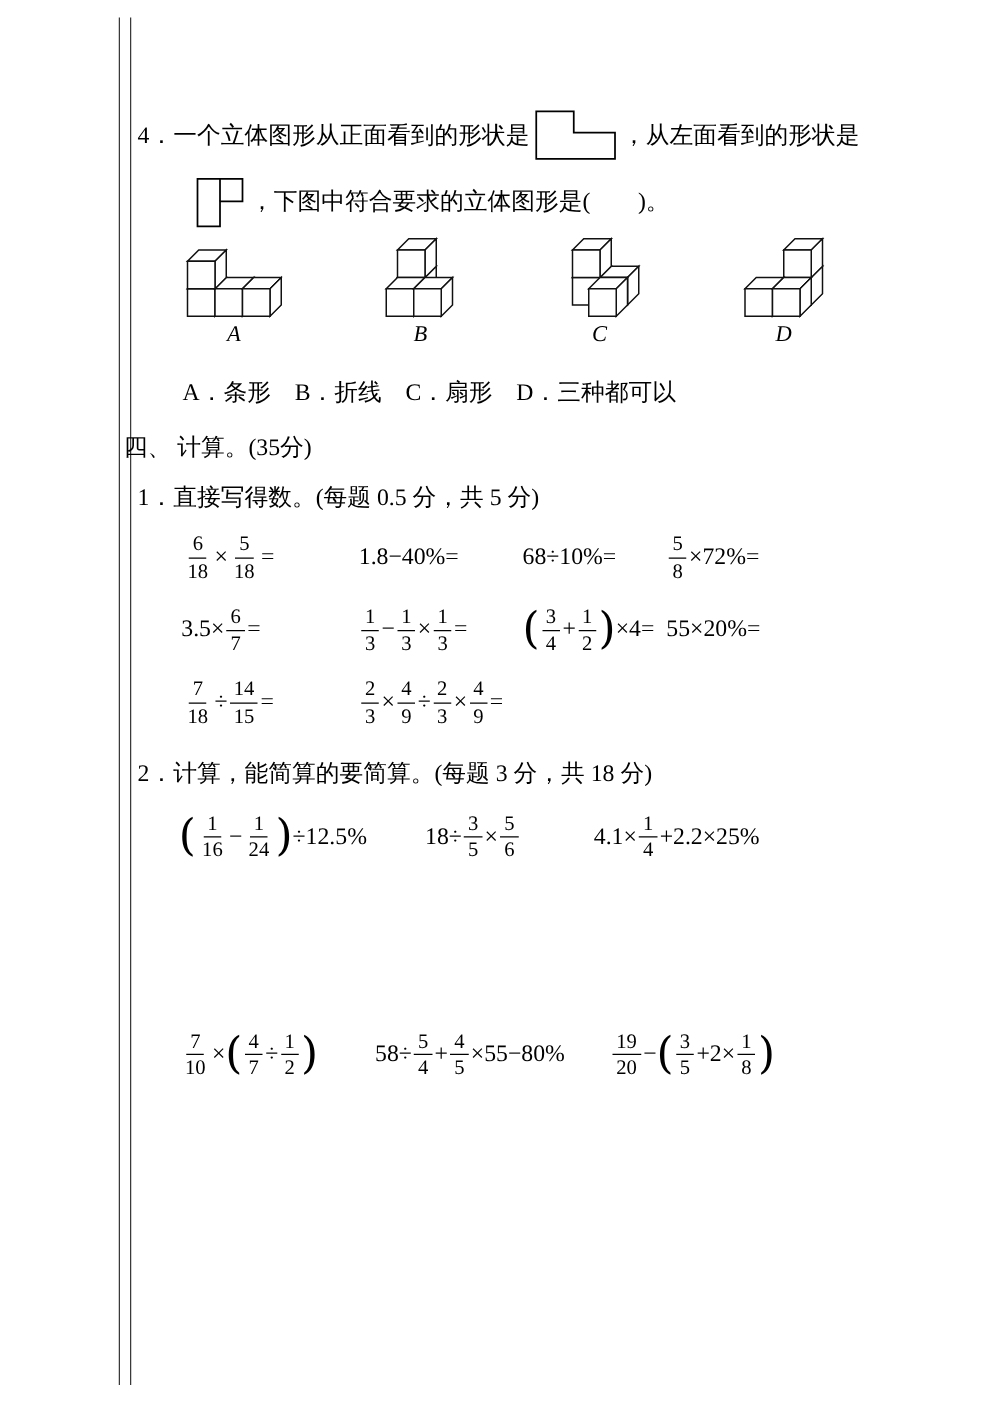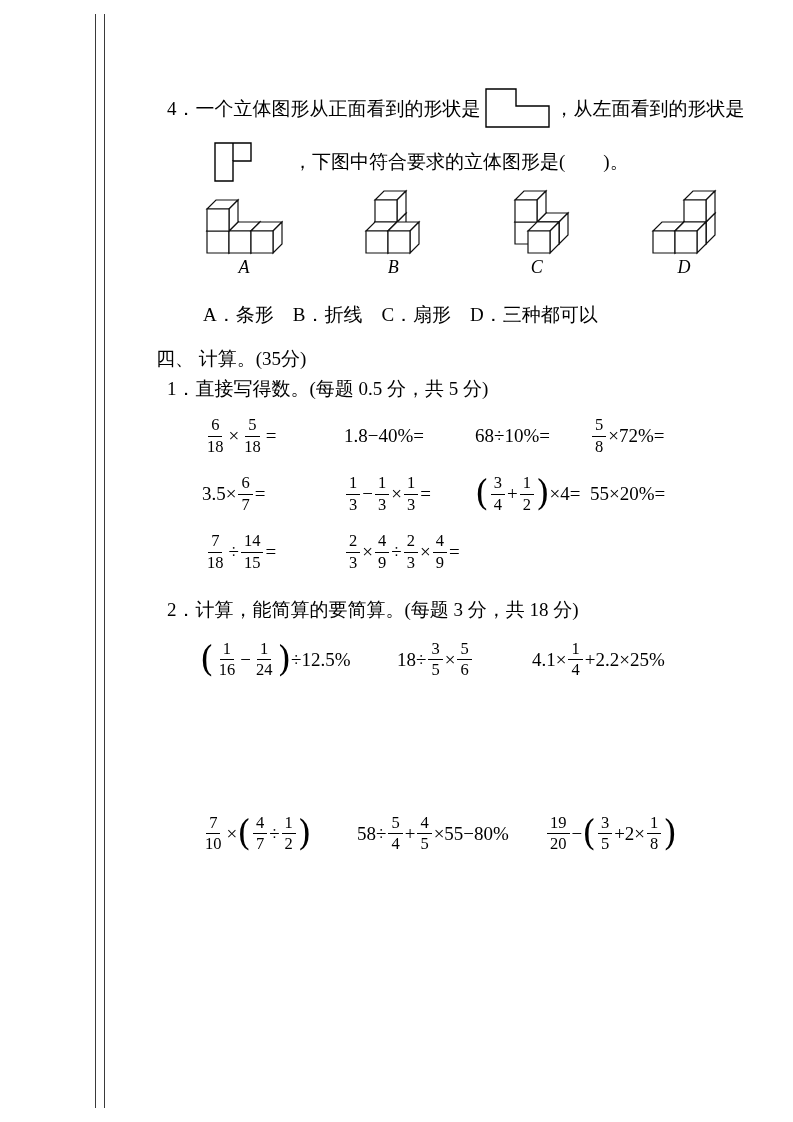--- a/index.html
+++ b/index.html
@@ -5,35 +5,35 @@
   * { margin:0; padding:0; box-sizing:border-box; }
   html, body { background:#ffffff; }
   body {
     width:793px; height:1122px; position:relative; overflow:hidden;
     font-family:"Liberation Serif","DejaVu Serif",serif; color:#000;
   }
   .margin-line { position:absolute; top:14px; height:1094px; width:1px; background:#3a3a3a; }
   .ml-outer { left:95px; }
   .ml-inner { left:104px; }
 
-  .content { position:absolute; left:16px; top:0; width:693px; font-size:19px; line-height:1.25;padding-left:41px; }
+  .content { position:absolute; left:0; top:0; width:693px; font-size:19px; line-height:1.25; }
   .row { display:flex; align-items:center; }
   .row span { white-space:nowrap; }
 
   .q4-line1 { margin:88px 30px 0 110px; }
-  .q4-line2 { margin:12px 0 0 152px;gap:36px; }
+  .q4-line2 { margin:12px 0 0 152px; }
   .inline-shape { margin:0 4px; flex:0 0 auto; }
 
   .figures { margin:4px 0 0 148px; width:512px; display:flex; justify-content:space-between; align-items:flex-end; }
   .fig { display:flex; flex-direction:column; align-items:center; }
   .fig-label { font-style:italic; font-size:18px; line-height:1; margin-top:1px; }
 
   .q5 { margin:8px 30px 0 110px; }
   .q5-options { margin:27px 0 0 146px; }
-  .sec-title { margin:20px 0 6px 99px; }
+  .sec-title { margin:20px 0 16px 99px; }
   .part-title { margin:0 0 0 110px; }
   .pt2 { margin-top:26px; }
 
   .calc-grid { margin:16px 0 0 145px; display:grid;
                grid-template-columns:142px 131px 115px 1fr; row-gap:18px; align-items:center; }
   .span3 { grid-column:2 / span 3; }
   .calc2-row1 { margin:18px 0 0 143px; display:grid; grid-template-columns:197px 135px 1fr; align-items:center; }
   .calc2-row2 { margin:134px 0 0 143px; display:grid; grid-template-columns:157px 188px 1fr; align-items:center; }
 
   .expr { display:flex; align-items:center; white-space:nowrap; }

